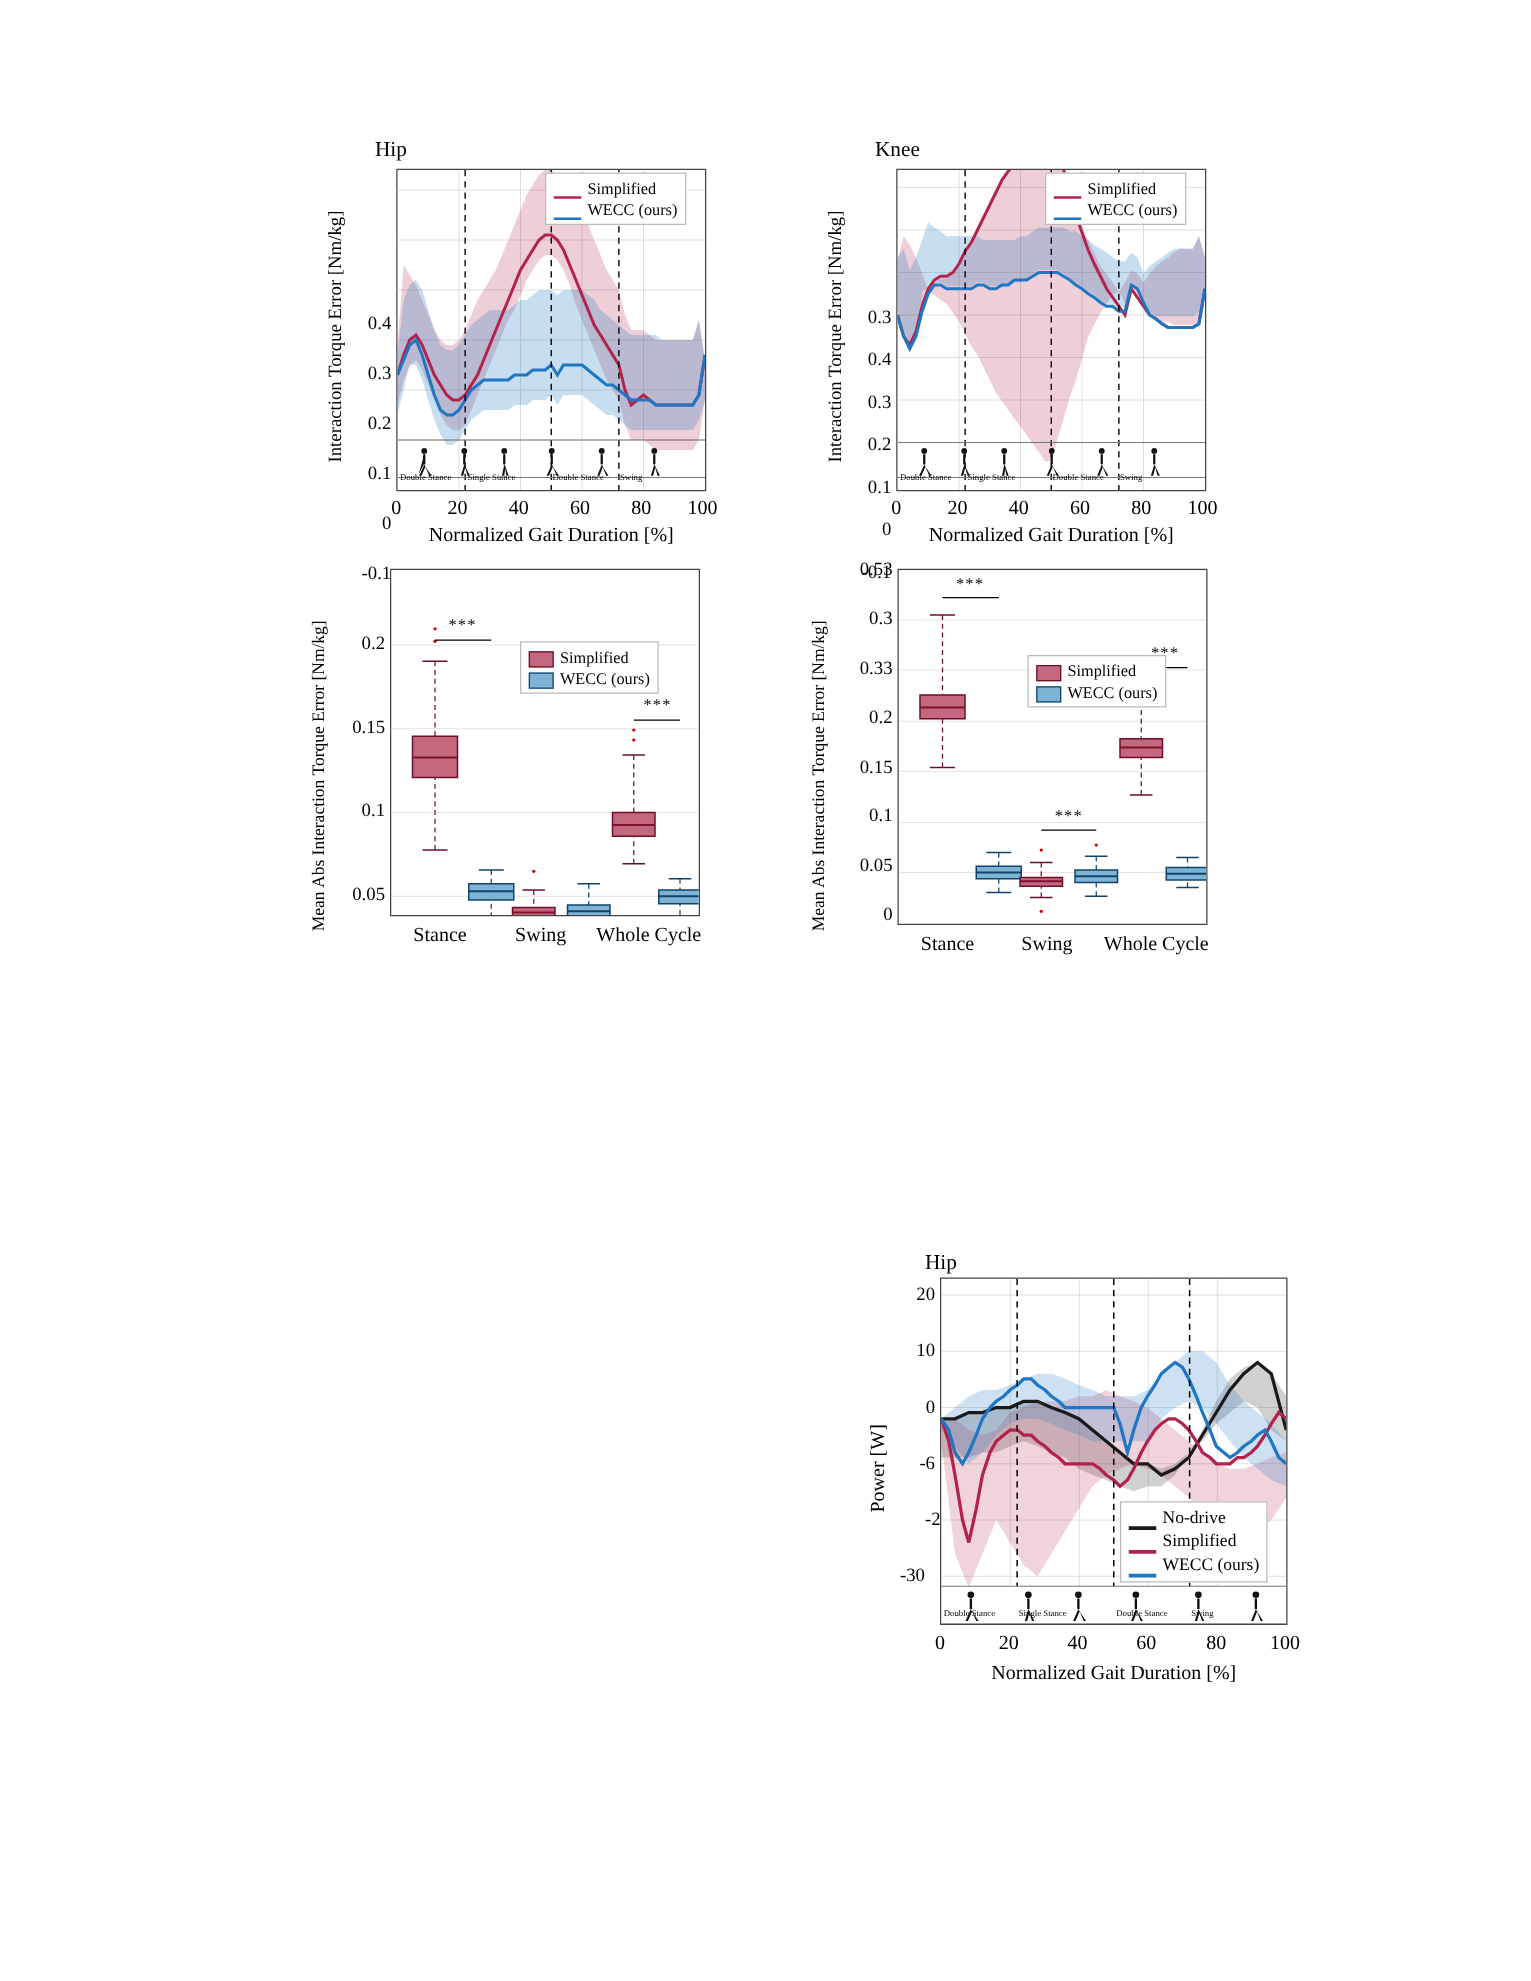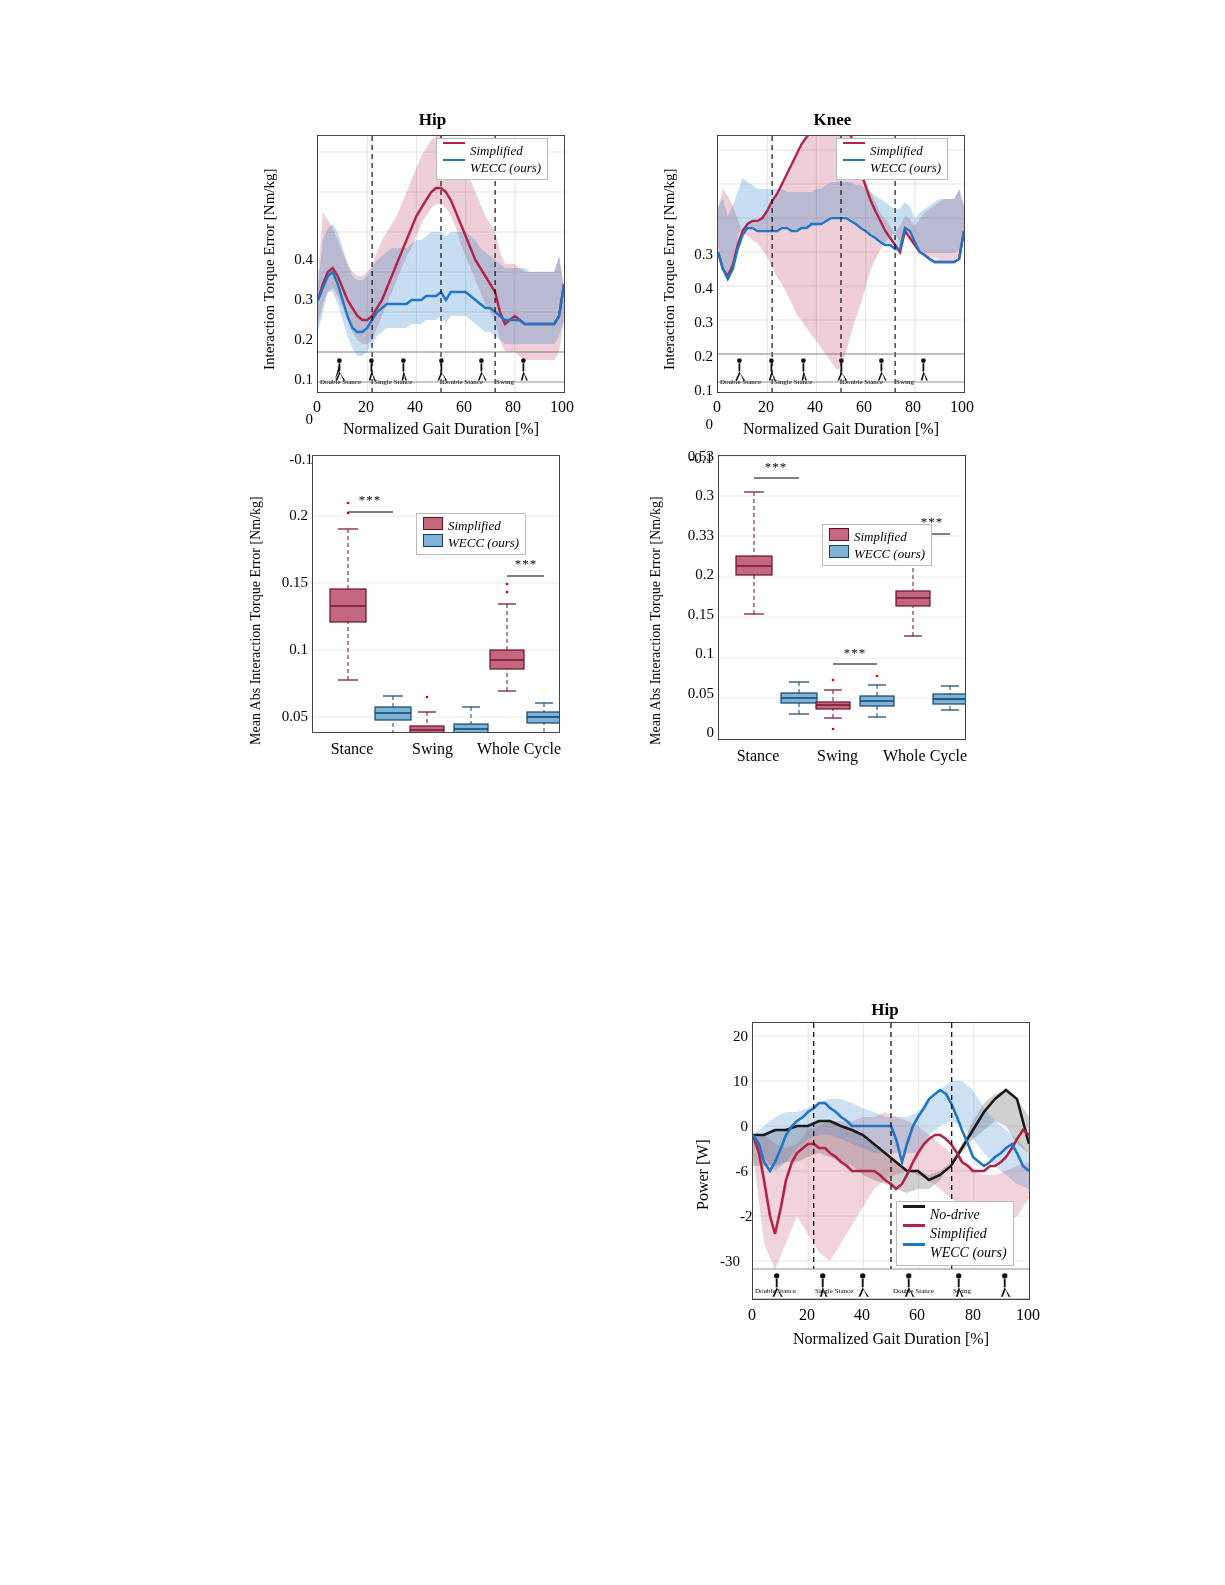--- a/index.html
+++ b/index.html
@@ -1,27 +1,27 @@
 <!DOCTYPE html>
 <html><head>
 <meta charset="utf-8">
 <style>
   html,body{margin:0;padding:0;background:#ffffff;}
   body{width:1225px;height:1585px;position:relative;font-family:"Liberation Serif",serif;color:#000;}
   .page{position:relative;width:1225px;height:1585px;}
 
   .panel{position:absolute;}
-  .ptitle{text-align:center;font-weight:bold;font-size:17px;font-family:"Liberation Serif",serif;}
+  .ptitle{font-weight:normal;font-size:17px;font-family:"Liberation Serif",serif;}
   .plotbox{position:relative;border:1px solid #444;background:#fff;box-sizing:border-box;}
   .ylab{position:absolute;transform-origin:0 0;transform:rotate(-90deg);font-size:15px;white-space:nowrap;font-family:"Liberation Serif",serif;}
   .xlab{position:absolute;text-align:center;font-size:16px;font-family:"Liberation Serif",serif;}
   .ytick{position:absolute;text-align:right;font-size:15px;font-family:"Liberation Serif",serif;}
   .xtick{position:absolute;text-align:center;font-size:16px;font-family:"Liberation Serif",serif;}
   .legendbox{position:absolute;background:#fff;border:1px solid #bbb;padding:3px 6px;font-size:13px;line-height:17px;font-family:"Liberation Serif",serif;}
-  .legrow{display:flex;align-items:flex-start;gap:5px;white-space:nowrap;font-style:italic;}
+  .legrow{display:flex;align-items:flex-end;gap:5px;white-space:nowrap;}
   .legline{display:inline-block;width:22px;height:0;border-top:2.6px solid #000;}
   .phcell{position:absolute;text-align:left;font-size:7px;}
   .stars{position:absolute;font-size:13px;text-align:center;font-family:"Liberation Serif",serif;letter-spacing:1px;}
   svg{display:block;}
 </style>
 </head>
 <body>
 
 <div class="page">
 

